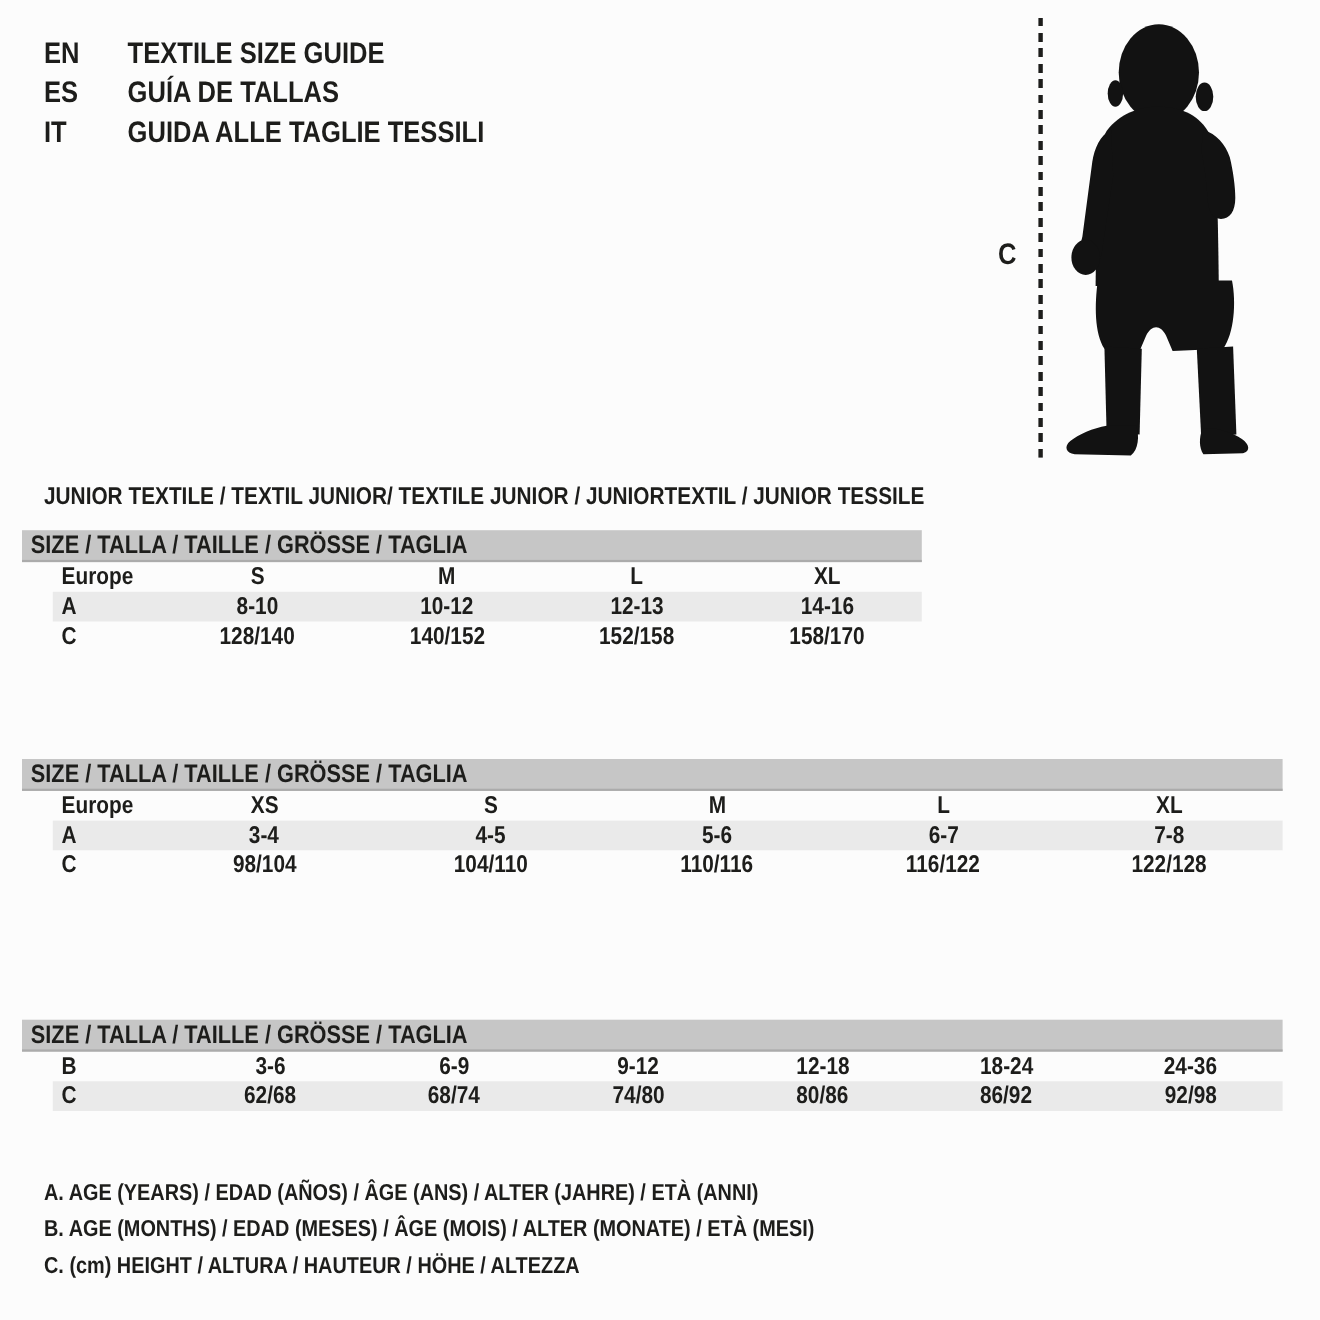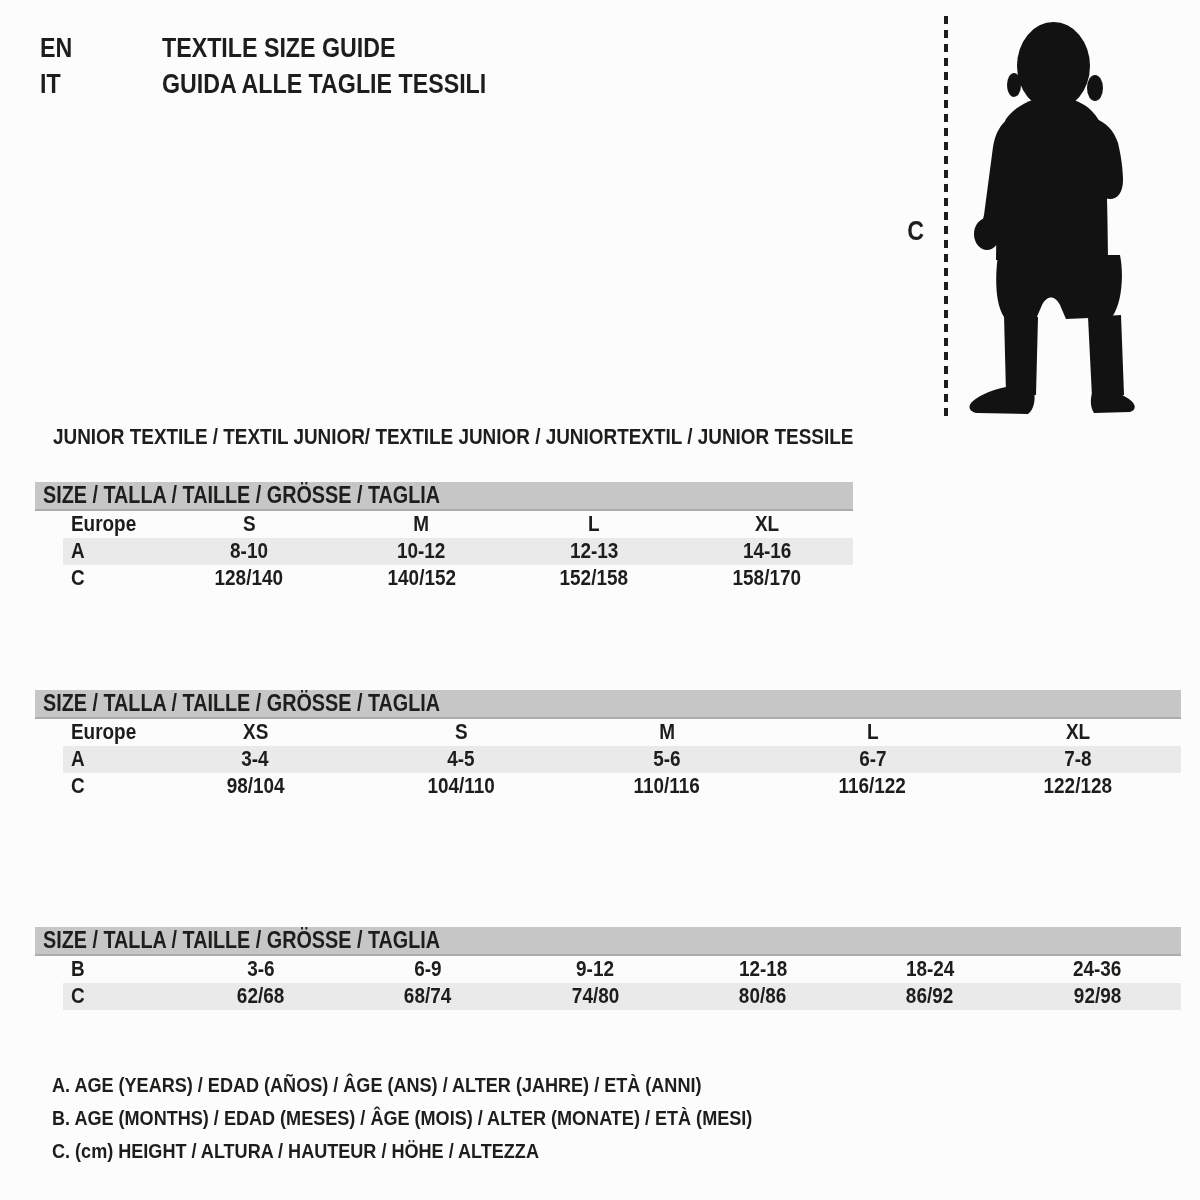--- a/index.html
+++ b/index.html
@@ -23,67 +23,71 @@
     background:var(--background);
     overflow:hidden;
   }
   
   .cx{display:inline-block;transform:scaleX(0.86);transform-origin:50% 50%;white-space:nowrap;}
   .cx.left{transform-origin:0 50%;}
   .block{display:block;}
 
   
   .langs{position:absolute;left:40px;top:30px;}
-  .lang-row{display:flex;line-height:36px;font-size:27px;gap:46px;}
+  .lang-row{display:flex;line-height:36px;font-size:27px;}
   .lang-row .code{width:76px;}
 
   
   .measure-line{
     position:absolute;left:944px;top:16px;width:4px;height:400px;
     background:repeating-linear-gradient(to bottom,var(--ink) 0 8px,transparent 8px 14px);
   }
   .measure-label{position:absolute;left:906px;top:216px;font-size:27px;}
   .baby{position:absolute;left:960px;top:15px;width:182px;height:405px;}
   .baby path,.baby ellipse{fill:var(--silhouette);}
 
   
   .sec-title{position:absolute;left:40px;font-size:22px;font-weight:700;line-height:26px;}
-  .t-junior{top:424px;margin-left:13px;}
+  .t-junior{top:438px;}
   .t-children{top:640px;}
   .t-babies{top:841px;line-height:33px;}
   .subsm{font-size:14px;vertical-align:-4px;}
 
   
-  .tbl{position:absolute;left:35px;font-size:22px;}
+  .tbl{position:absolute;left:20px;font-size:22px;}
   .tbl.junior{top:482px;width:818px;}
   .tbl.children{top:690px;width:1146px;}
   .tbl.babies{top:927px;width:1146px;}
   .size-header{
     height:29px;line-height:26px;font-size:23px;
     background:var(--header_bar);
     border-bottom:2px solid var(--header_bar_edge);
     padding-left:8px;
   }
   .trow{display:flex;height:27px;align-items:flex-start;margin-left:28px;}
   .trow.shade{background:var(--row_shade);}
   .tcell.label{padding-left:8px;flex:0 0 auto;}
   .tcell.val{flex:1 1 0;text-align:center;}
 
   
-  .footnotes{position:absolute;left:52px;top:1068px;font-size:21px;line-height:33px;}
+  .footnotes{position:absolute;left:40px;top:1068px;font-size:21px;line-height:33px;}
 </style>
 </head>
 <body>
 
 <div class="canvas">
 
   <div class="langs">
     <div class="lang-row">
       <span class="code cx left">EN</span>
       <span class="cx left">TEXTILE SIZE GUIDE</span>
+    </div>
+    <div class="lang-row">
+      <span class="code cx left">ES</span>
+      <span class="cx left">GUÍA DE TALLAS</span>
     </div>
     <div class="lang-row">
       <span class="code cx left">IT</span>
       <span class="cx left">GUIDA ALLE TAGLIE TESSILI</span>
     </div>
   </div>
 
   <div class="measure-line"></div>
   <div class="measure-label cx">C</div>
   <svg class="baby" viewBox="0 0 182 405" aria-hidden="true">

